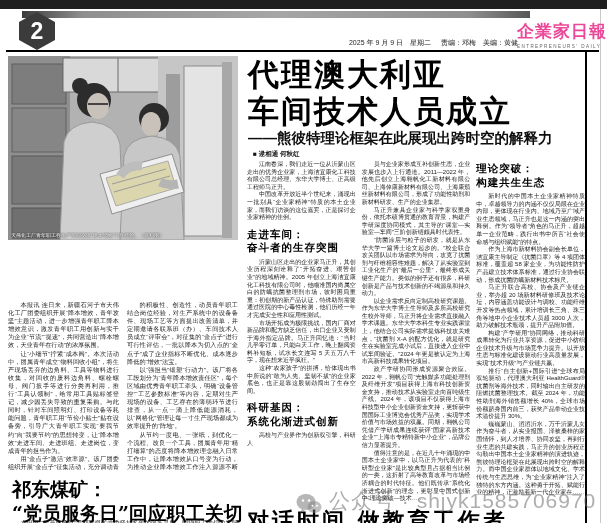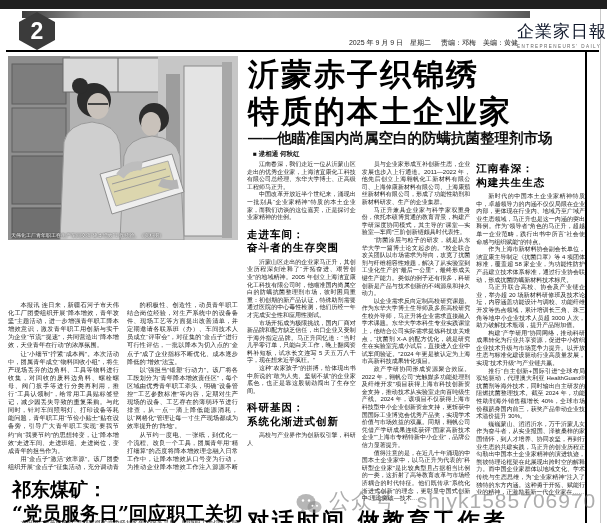--- a/index.html
+++ b/index.html
@@ -12,21 +12,21 @@
   
   .deco-bar{position:absolute;left:22px;top:11px;width:508px;height:7px;
             background:linear-gradient(90deg,#3c3c3c 0%,#8f8f8f 12%,#a6a6a6 50%,#8f8f8f 88%,#565656 100%);}
   .hex{position:absolute;left:19px;top:12px;width:36px;height:38px;background:#3b3b3b;
        clip-path:polygon(50% 0,100% 26%,100% 74%,50% 100%,0 74%,0 26%);
        display:flex;align-items:center;justify-content:center;color:#fff;font-size:23px;font-weight:bold;}
   .section-title{position:absolute;left:64px;top:17px;font-size:27px;font-weight:900;letter-spacing:9px;color:#0c0c0c;}
   .dateline{position:absolute;left:0;top:38px;width:518px;text-align:right;font-size:7px;color:#222;}
   .dateline span{margin-left:8px;}
   .masthead{position:absolute;left:517px;top:20px;width:84px;text-align:center;}
-  .masthead-cn{font-family:"DejaVu Serif",serif;font-weight:400;font-size:17px;letter-spacing:1px;color:#0f172a;white-space:nowrap;}
+  .masthead-cn{font-family:"DejaVu Serif",serif;font-weight:700;font-size:17px;letter-spacing:1px;color:#ec4899;white-space:nowrap;}
   .masthead-en{font-size:4.6px;letter-spacing:1.4px;color:#666;margin-top:1px;white-space:nowrap;}
   .header-rule{position:absolute;left:6px;top:50px;width:593px;height:2px;background:#000;}
   
   .photo{position:absolute;left:8px;top:56px;width:230px;height:184px;margin:0;background:#b5b5b5;overflow:hidden;}
   .photo svg{display:block;}
   .photo-caption{position:absolute;left:3px;right:3px;bottom:1px;font-size:5px;line-height:7px;color:#fff;
                  text-shadow:0 0 1px #333,0 0 2px #333;white-space:nowrap;overflow:hidden;}
   .left-headline{position:absolute;left:8px;top:242px;width:232px;margin:0;
                  font-family:"DejaVu Serif",serif;font-weight:900;font-size:21px;line-height:27px;
                  letter-spacing:1px;color:#000;}
@@ -132,24 +132,24 @@
 
   <h2 class="qidong">
     <span>祁东煤矿：</span><br>
     <span>“党员服务日”回应职工关切</span>
   </h2>
   <div class="qidong-teaser">
     <p>本报讯 “党员服务日”是祁东煤矿党委坚持多年的服务品牌，围绕职工关切的实际问题开展志愿服务……</p>
   </div>
 
   <h1 class="main-headline">
-    <span>沂蒙赤子织锦绣</span><br>
-    <span>特质的本土企业家</span>
+    <span>代理澳大利亚</span><br>
+    <span>车间技术人员成立</span>
   </h1>
-  <div class="subtitle">——他瞄准国内尚属空白的防螨抗菌整理剂市场</div>
+  <div class="subtitle">——熊彼特理论框架在此展现出跨时空的解释力</div>
   <div class="byline">■ 逯相通 何秋红</div>
 
   <div class="main-cols">
     <div class="mcol">
       <div>
           <p>江南春深，我们走近一位从沂蒙山区走出的优秀企业家，上海洁宜康化工科技有限公司总经理、东华大学博士、正高级工程师马正升。</p>
           <p>中国改革开放近半个世纪来，涌现出一批别具“企业家精神”特质的本土企业家，而我们访谈的这位嘉宾，正是探讨企业家精神的佳例。</p>
         </div>
       <h3>
         <span>走进车间：</span><br>
@@ -171,21 +171,21 @@
     <div class="mcol">
         <p>员与企业家形成互补创新生态，企业发展也步入上行通道。2011—2022 年，他先后创立上海翱帆化工新材料有限公司、上海倬康新材料有限公司、上海康茄丝新材料有限公司，形成了功能性助剂和新材料研发、生产的企业集群。</p>
         <p>马正升兼具企业家与科学家双重身份，依托本硕博贯通的教育背景，构建产学研深度协同模式，其主导的“课堂—实验室—车间”三阶创新链颇具时代表性。</p>
         <p>“防菌涂层与粒子的研发，就是从东华大学一篇博士论文起步的。”校企联合攻关团队以市场需求为导向，攻克了抗菌剂与纤维相容性难题，解决了从实验室到工业化生产的“最后一公里”，最终形成关键生产能力。类似的例子还有很多，科研创新是产品与技术创新的不竭源泉和持久动力。</p>
         <p>以企业需求反向定制高校研究课题。作为东华大学博士生导师及多所高校研究生校外导师，马正升将企业需求直接融入学术课题。东华大学本科生专业实践课堂上，他结合公司实际需求提炼科技攻关难点，“抗菌剂 X-A 的配方优化，就是研究生在实验室完成小试后，直接进入企业中试车间验证。”2024 年更是被认定为上海市高新科技成果转化项目。</p>
         <p>政产学研协同形成资源聚合效应。2022 年，翱帆公司“光触媒多功能处理剂及纤维开发”项目获得上海市科技创新资金支持，推动技术从实验室走向百吨级生产线。2024 年，该项目不仅获得上海市科技型中小企业创新资金支持，更斩获中国国际工业博览会优秀产品奖，实现学术价值与市场效益的双赢。同期，翱帆公司凭借产学研成果连续获评“国家高新技术企业”“上海市专精特新中小企业”，品牌公信力显著提升。</p>
         <p>值得注意的是，在近几十年涌现的中国本土企业家中，以马正升为代表的“科研型企业家”是比较典型且占据相当比例的一类，这折射了高等教育改革与市场经济耦合的时代特征。他们既传承“系统化渐进式创新”的理念，更彰显中国式创新中“理论突破—技术……</p>
       </div>
     <div class="mcol">
       <h3 class="first">
-        <span>江南春深：</span><br>
+        <span>理论突破：</span><br>
         <span>构建共生生态</span>
       </h3>
       <div>
           <p>新时代的中国本土企业家精神特质中，卓越领导力的内涵不仅仅局限在企业内部，更体现在行业内、地域乃至广域产业生态领域，马正升也是这一内涵的突出释例。作为“领导者”角色的马正升，超越单一企业范畴，践行出书中所言“社会使命感与组织赋能”的特点。</p>
           <p>作为上海市新材料协会副会长单位，洁宜康主导制定《抗菌口罩》等 4 项团体标准，覆盖超 58 家企业，为功能性防护产品建立技术体系标准，通过行业协会联动，形成抗菌防螨新材料技术标尺。</p>
           <p>马正升联合高校、协会及产业链企业，举办超 20 场新材料研修班及技术论坛，内容涵盖功能设计与调校、功能纤维开发等热点领域，累计培训长三角、珠三角等地中小企业技术人员超 3000 人次，助力破解技术瓶颈，提升产品附加值。</p>
           <p>构建“产学研用”协同网络，推动科研成果转化为行业共享资源，促进中小纺织企业技术升级与市场竞争力提升。以开放生态与标准化建设驱动行业高质量发展，实现“技术升级”与产业链共赢。</p>
           <p>推行“自主创新+国际引进”全球布局双轮驱动，代理澳大利亚 HealthGuard® 抗菌剂等海外技术，同时输出自主研发的阻燃抗菌整理技术。截至 2024 年，功能性助剂海外销售额增长 40%，全球市场份额跻身国内前三，获奖产品带动企业技术溢价提升 30%。</p>
           <p>巍巍蒙山、滔滔沂水，万千沂蒙儿女作为奋斗者，从实业报国、泽被桑梓的家国情怀，到人才培养、协同攻坚，再到行业生态的共建实践，马正升的创业历程正勾勒出中国本土企业家精神的演进轨迹，熊彼特理论框架在此展现出跨时空的解释力。而中国企业家群体以地域文化、学术传统与生态思维，为“企业家精神”注入了独特的东方内涵。这种勇于开拓、赋能行业的精神，正激励着新一代企业家在……</p>
         </div>

